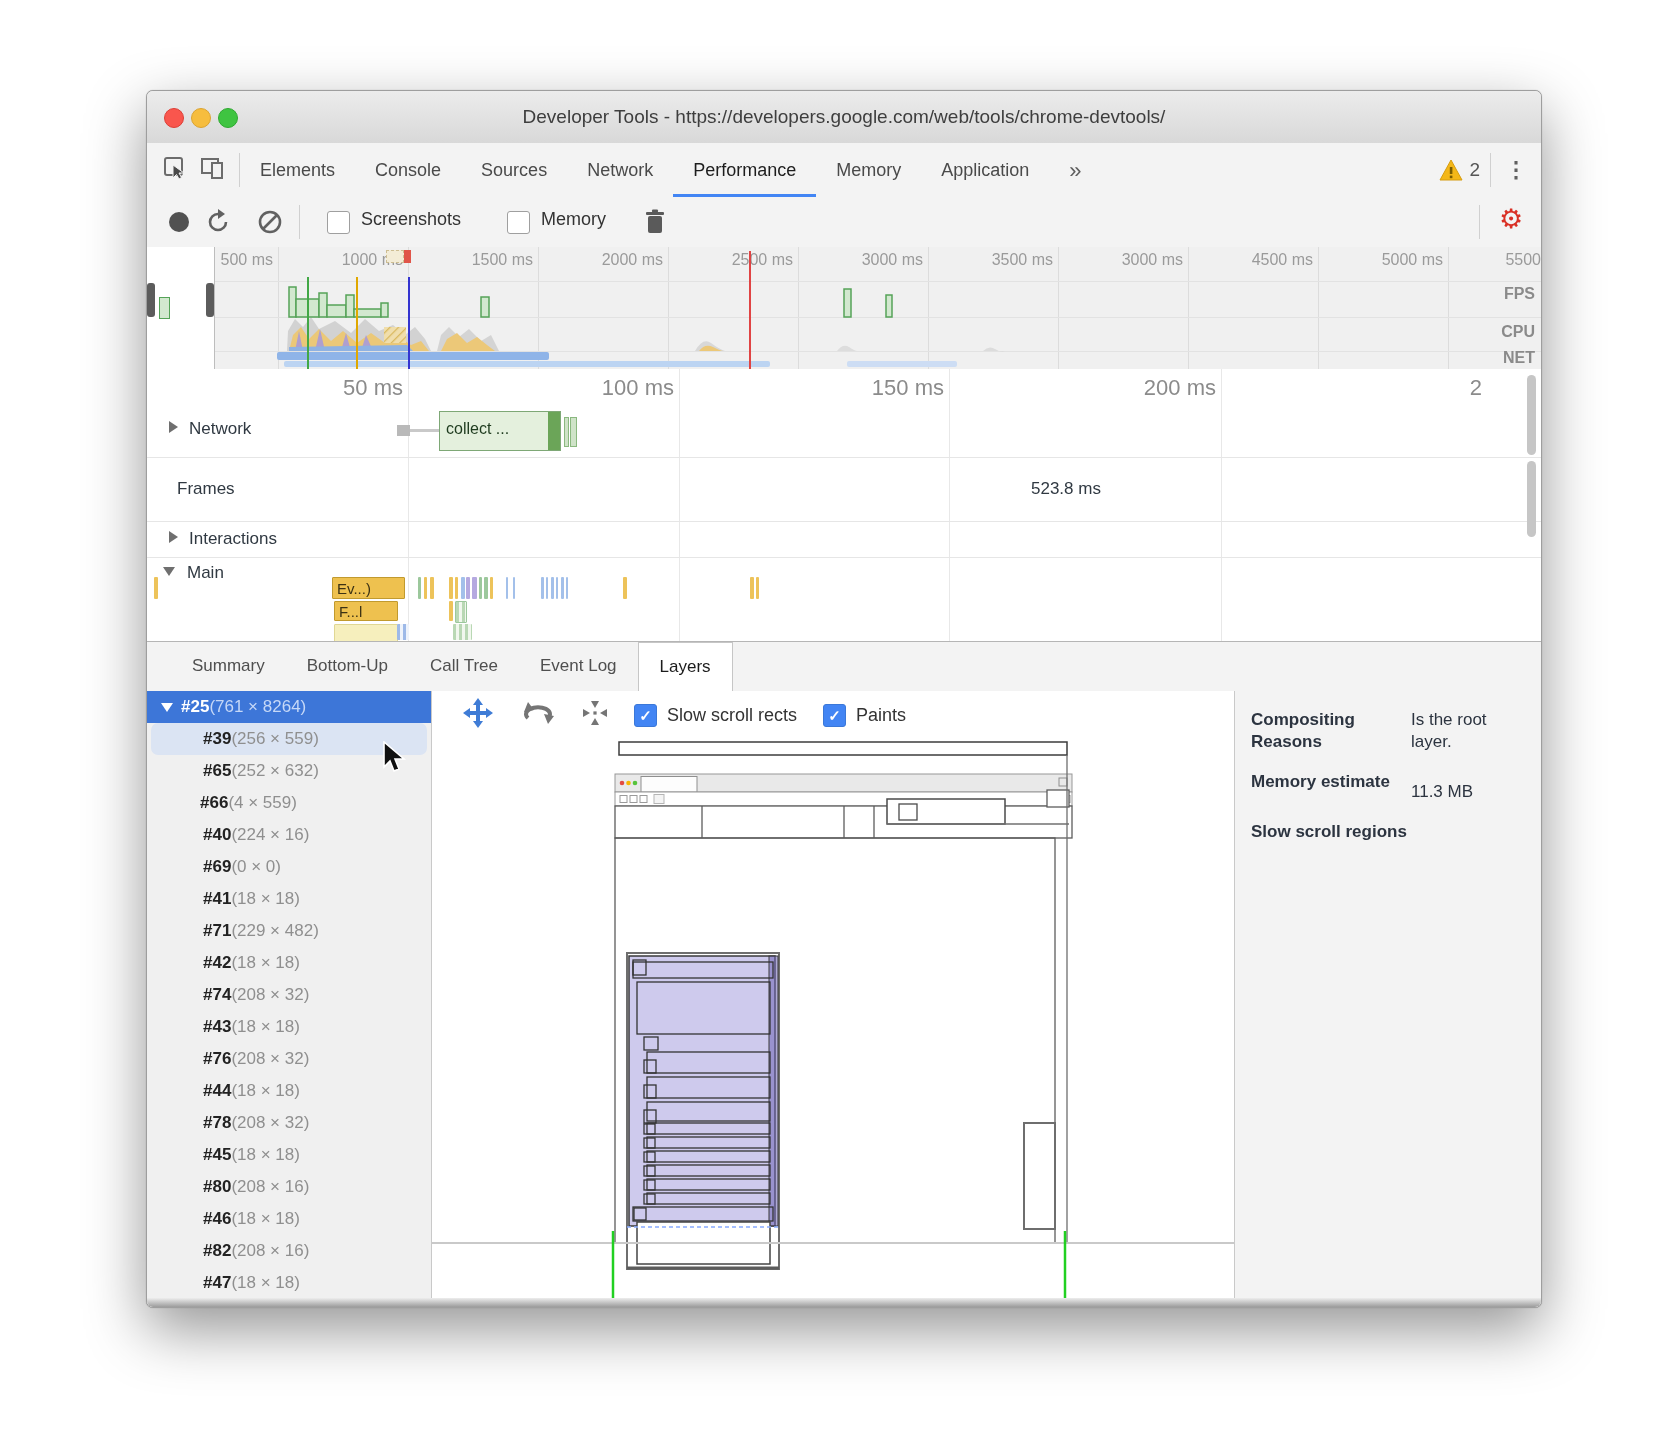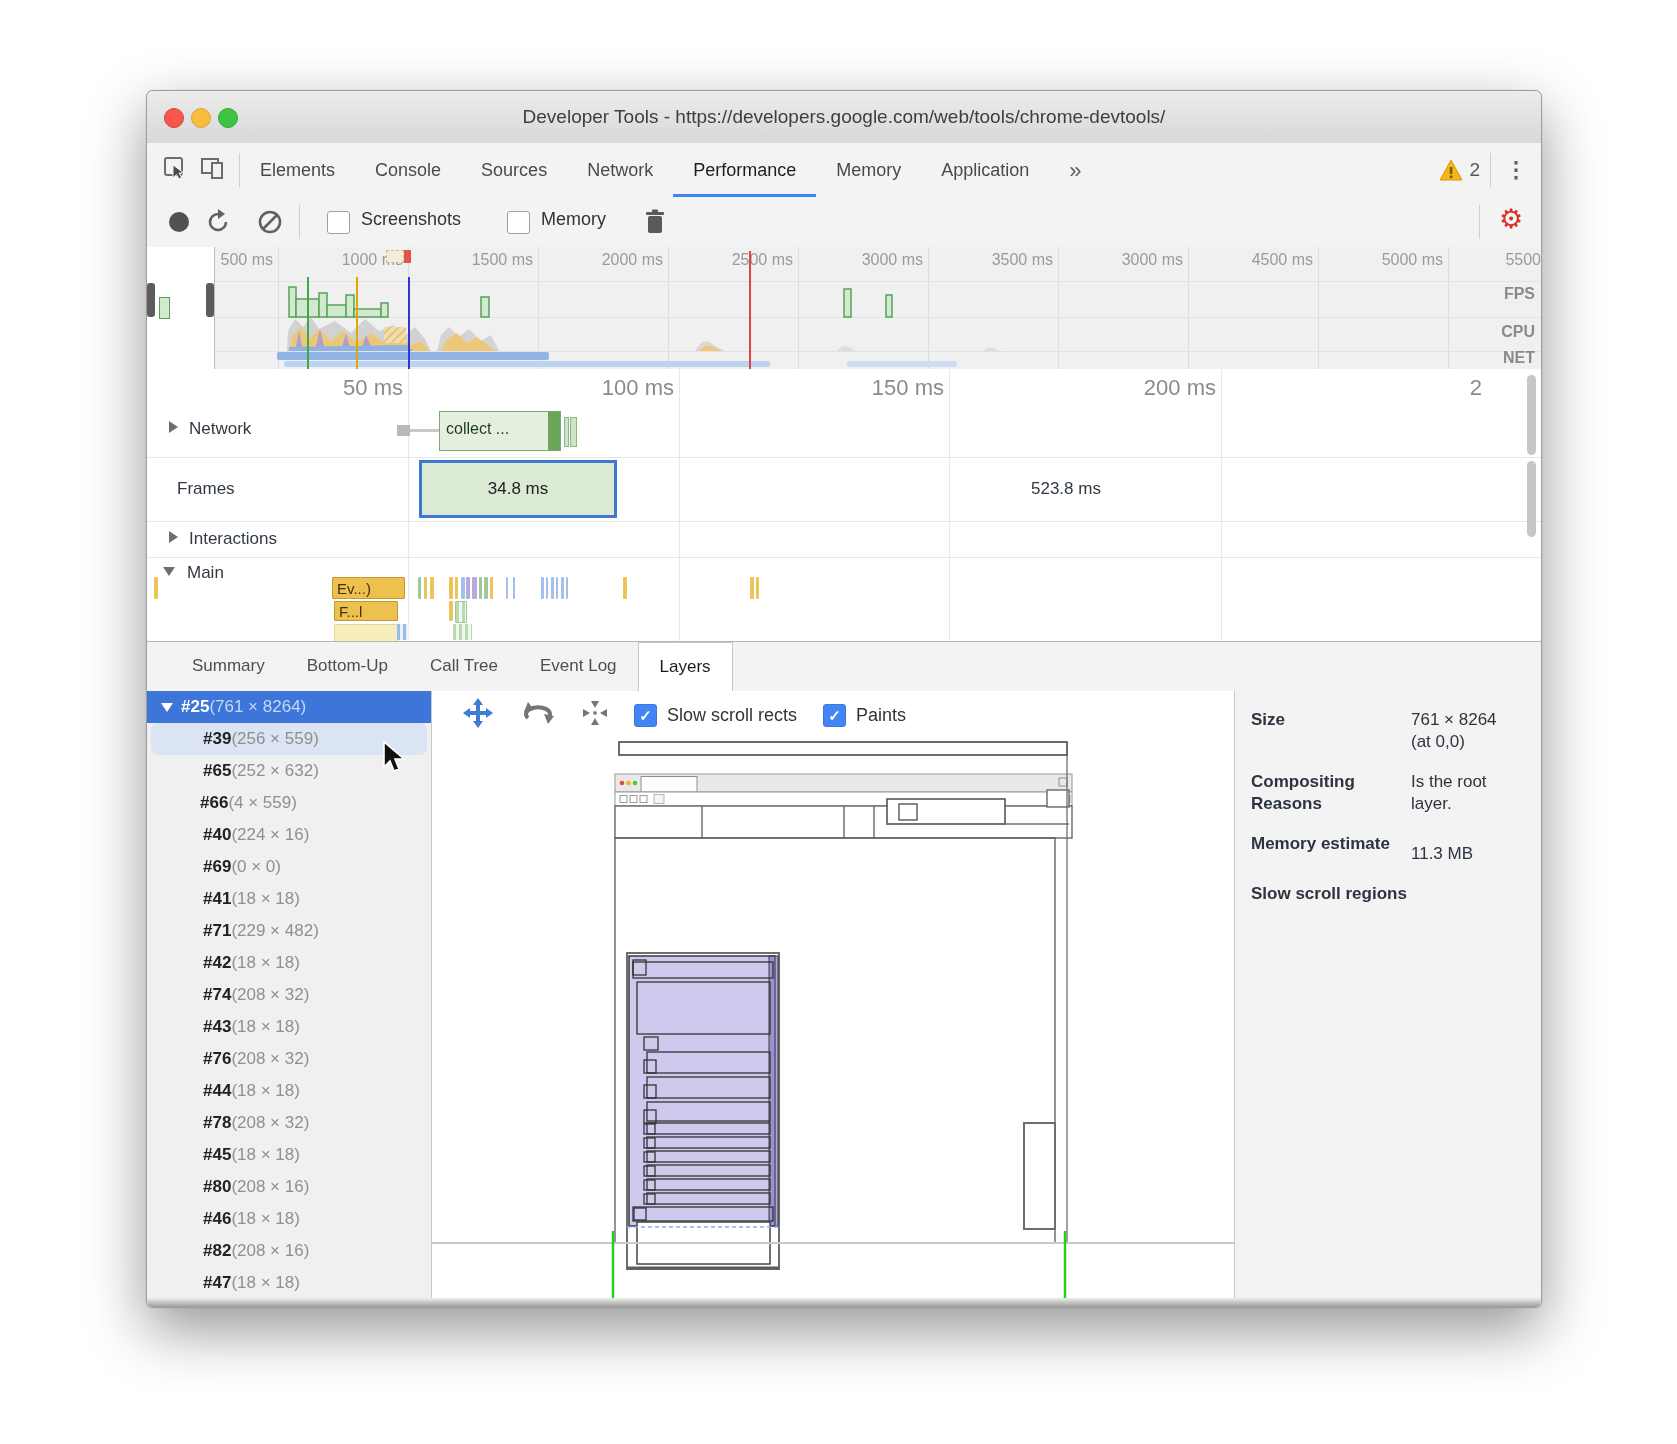--- a/index.html
+++ b/index.html
@@ -253,23 +253,20 @@
     <div class="abs" style="left:250px;top:56px;width:13px;height:11px;background:#b9b9b9"></div>
     <div class="abs" style="left:263px;top:60px;width:29px;height:3px;background:#c9c9c9"></div>
     <div class="abs" style="left:292px;top:42px;width:122px;height:40px;background:#e4f0dd;border:1px solid #7ea876;box-sizing:border-box">
       <span style="position:absolute;left:6px;top:8px;font-size:16px;color:#1e3b1e;white-space:nowrap">collect ...</span>
       <div class="abs" style="right:0;top:0;width:12px;height:38px;background:#6ba558"></div>
     </div>
     <div class="abs" style="left:417px;top:48px;width:3px;height:28px;background:#cfe3c8;border:1px solid #8ab87f"></div>
     <div class="abs" style="left:423px;top:48px;width:5px;height:28px;background:#cfe3c8;border:1px solid #8ab87f"></div>
 
     <span class="rowlabel" style="left:30px;top:110px">Frames</span>
-    <div class="abs" style="left:272px;top:91px;width:198px;height:58px;background:#dbead3;border:3px solid #3e78d0;box-sizing:border-box;display:flex;align-items:center;justify-content:center">
-      <span style="font-size:17px;color:#222">34.8 ms</span>
-    </div>
     <span class="rowlabel" style="left:884px;top:110px">523.8 ms</span>
 
     <span class="tri-r" style="left:22px;top:162px"></span>
     <span class="rowlabel" style="left:42px;top:160px">Interactions</span>
 
     <span class="tri-d" style="left:16px;top:198px"></span>
     <span class="rowlabel" style="left:40px;top:194px">Main</span>
 
     <div class="fb fy" style="left:7px;top:208px;width:4px;height:22px"></div>
     <div class="fb fbar" style="left:185px;top:208px;width:73px;height:22px;line-height:21px"><span>Ev...)</span></div>
@@ -456,24 +453,20 @@
         <rect x="592" y="432" width="31" height="106" fill="#fff" stroke="#6e6e6e" stroke-width="2"></rect>
 
         <line x1="0" y1="552" x2="802" y2="552" stroke="#c9c9c9" stroke-width="2"></line>
         <line x1="181" y1="540" x2="181" y2="608" stroke="#21d021" stroke-width="2.5"></line>
         <line x1="633" y1="540" x2="633" y2="608" stroke="#21d021" stroke-width="2.5"></line>
       </svg>
     </div>
 
     <div class="details">
       <div class="drow">
-        <span class="dlabel">Size</span>
-        <span class="dvalue"><span>761 × 8264</span><br><span>(at 0,0)</span></span>
-      </div>
-      <div class="drow">
         <span class="dlabel">Compositing Reasons</span>
         <span class="dvalue">Is the root layer.</span>
       </div>
       <div class="drow">
         <span class="dlabel">Memory estimate</span>
         <span class="dvalue" style="padding-top:10px">11.3 MB</span>
       </div>
       <div class="drow">
         <span class="dlabel">Slow scroll regions</span>
         <span class="dvalue"></span>

